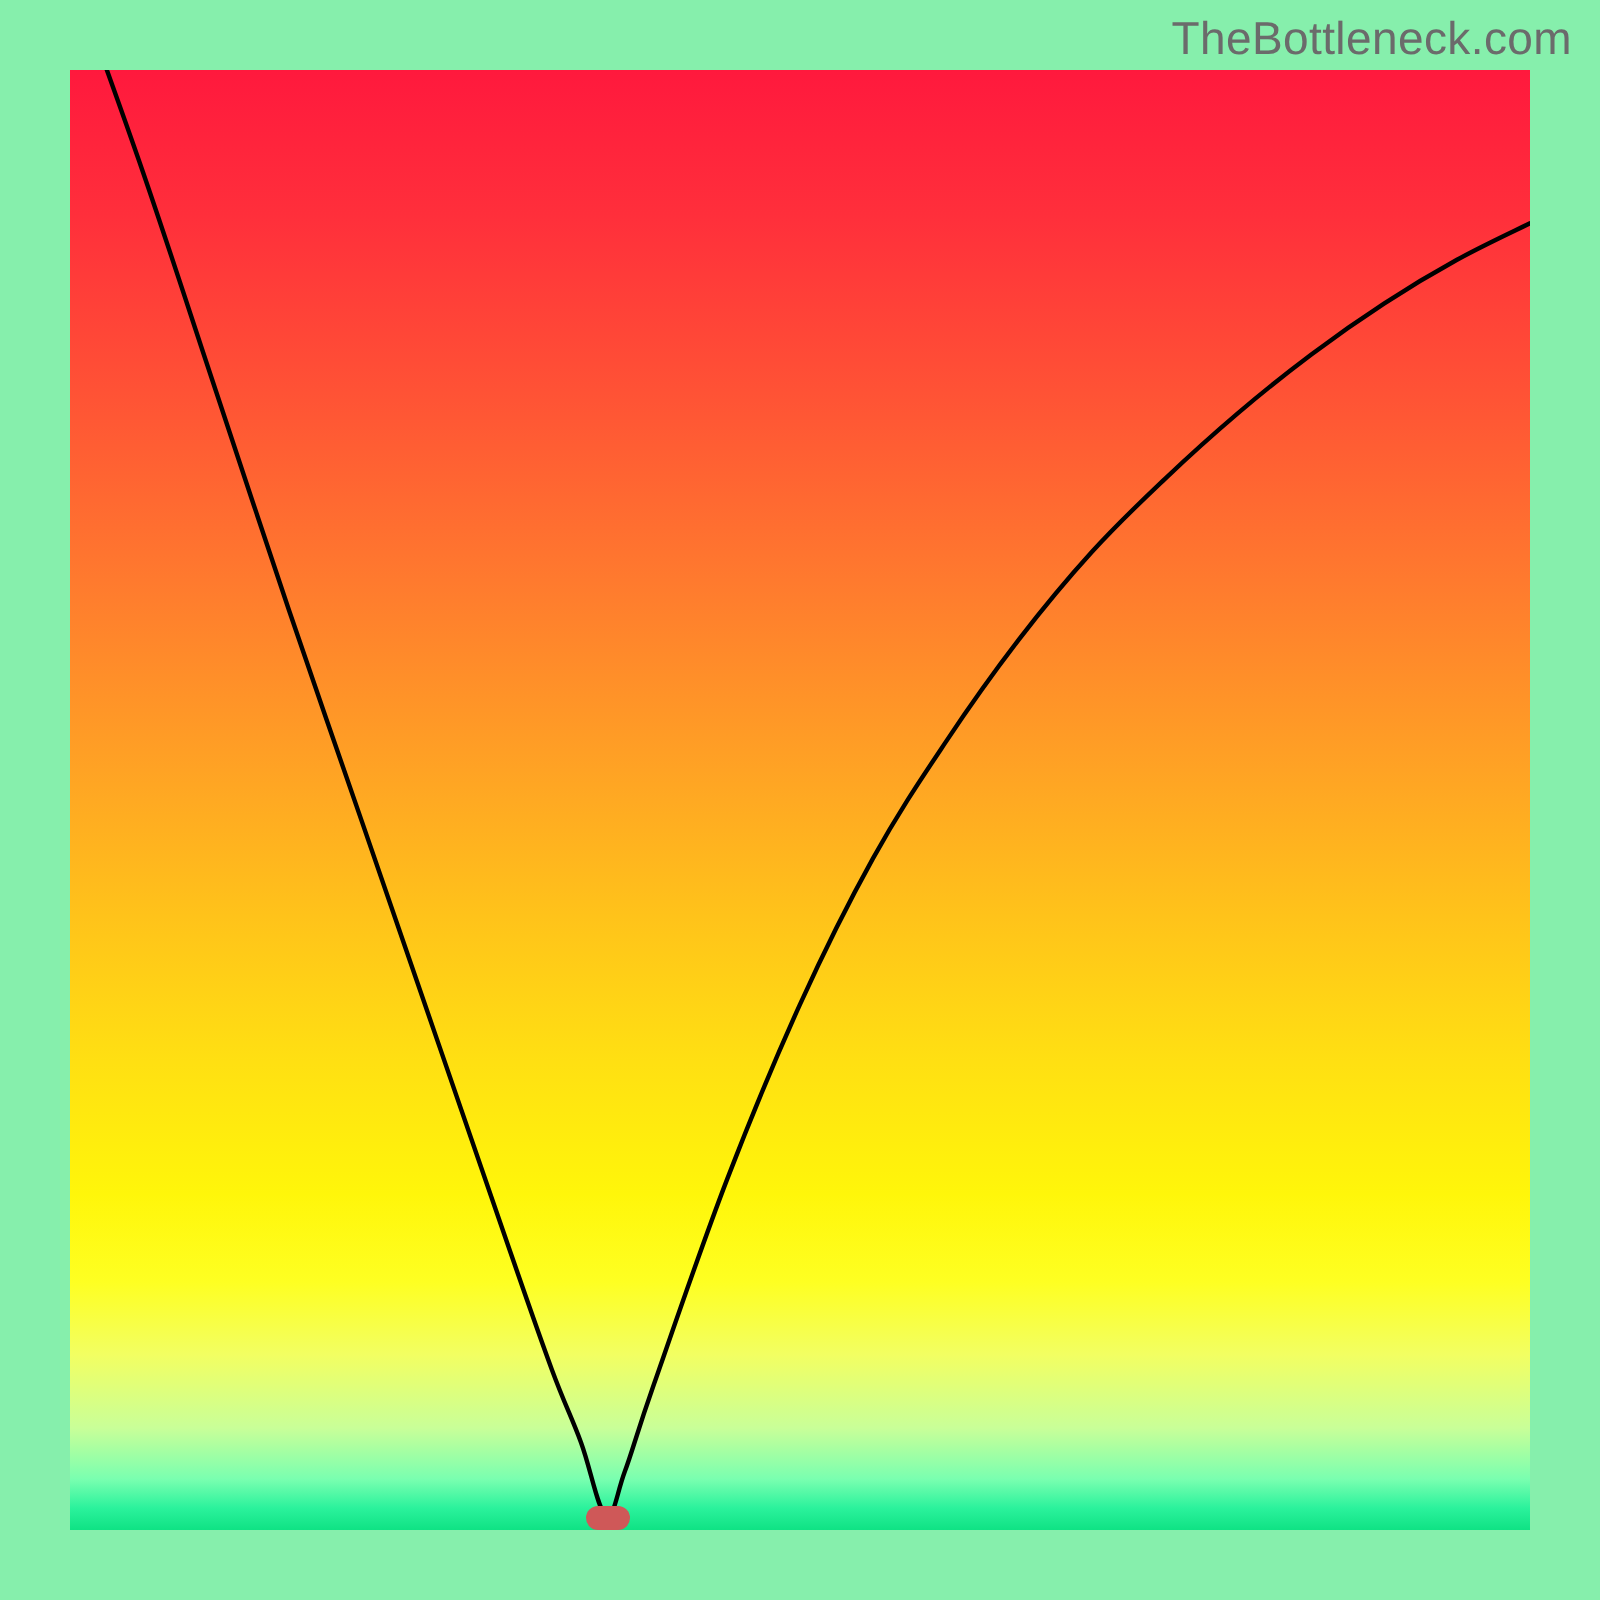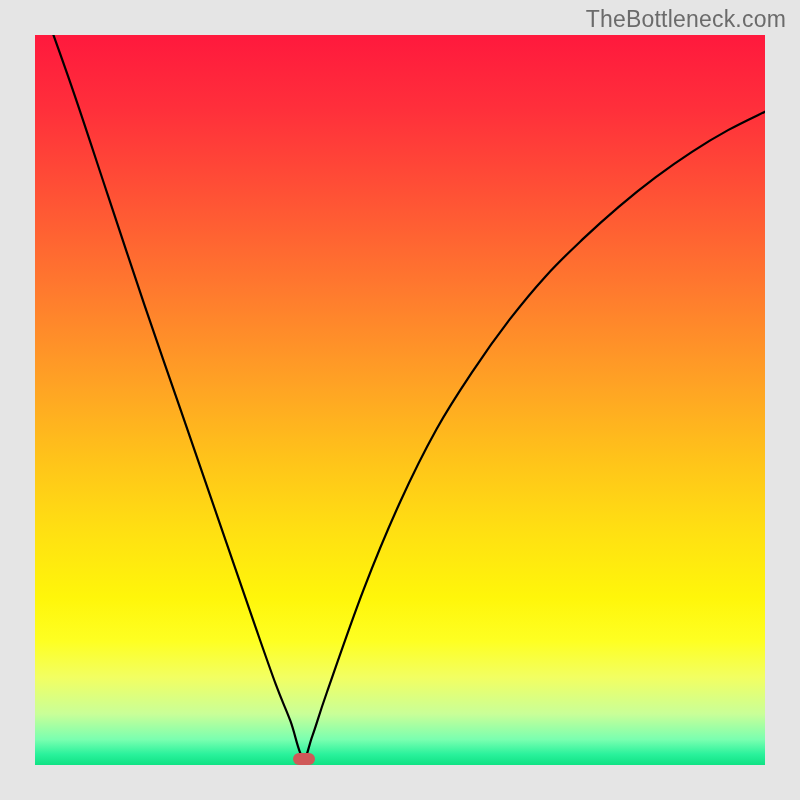--- a/index.html
+++ b/index.html
@@ -10,21 +10,21 @@
     background: #000000;
     overflow: hidden;
     font-family: Arial, Helvetica, sans-serif;
   }
   .frame {
     position: absolute;
     left: 0;
     top: 0;
     width: 800px;
     height: 800px;
-    background: #e5e5e5;
+    background: #86efac;
   }
   .plot {
     position: absolute;
     left: 35px;
     top: 35px;
     width: 730px;
     height: 730px;
     overflow: hidden;
   }
   .watermark {

